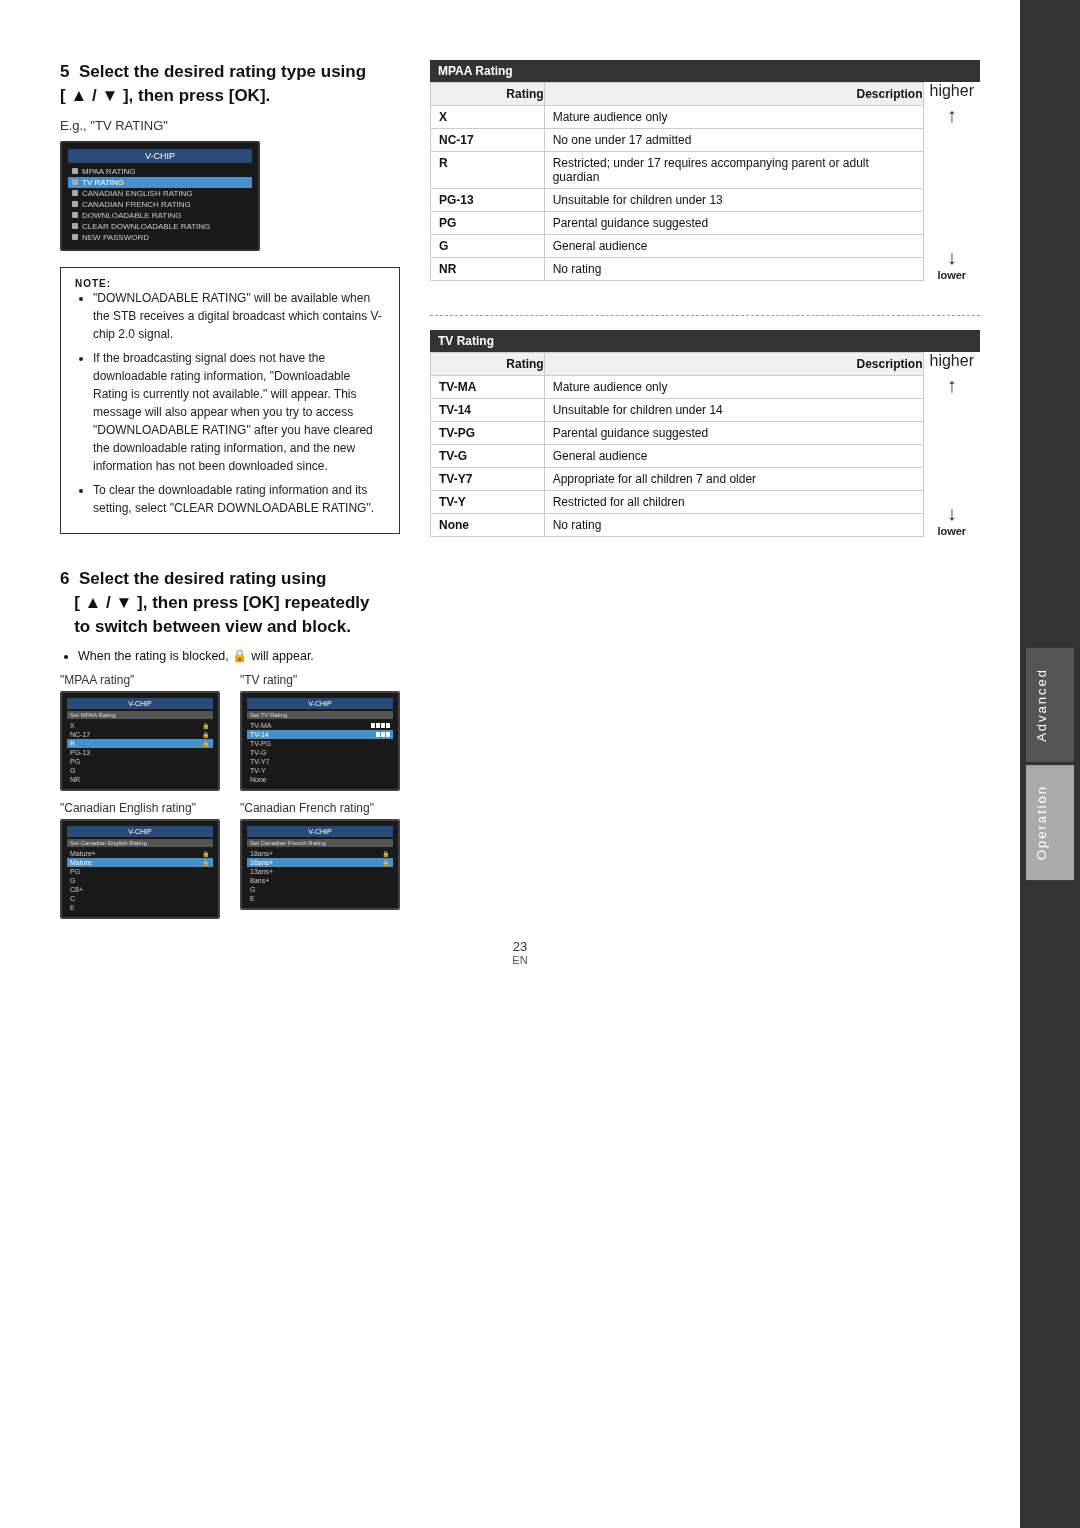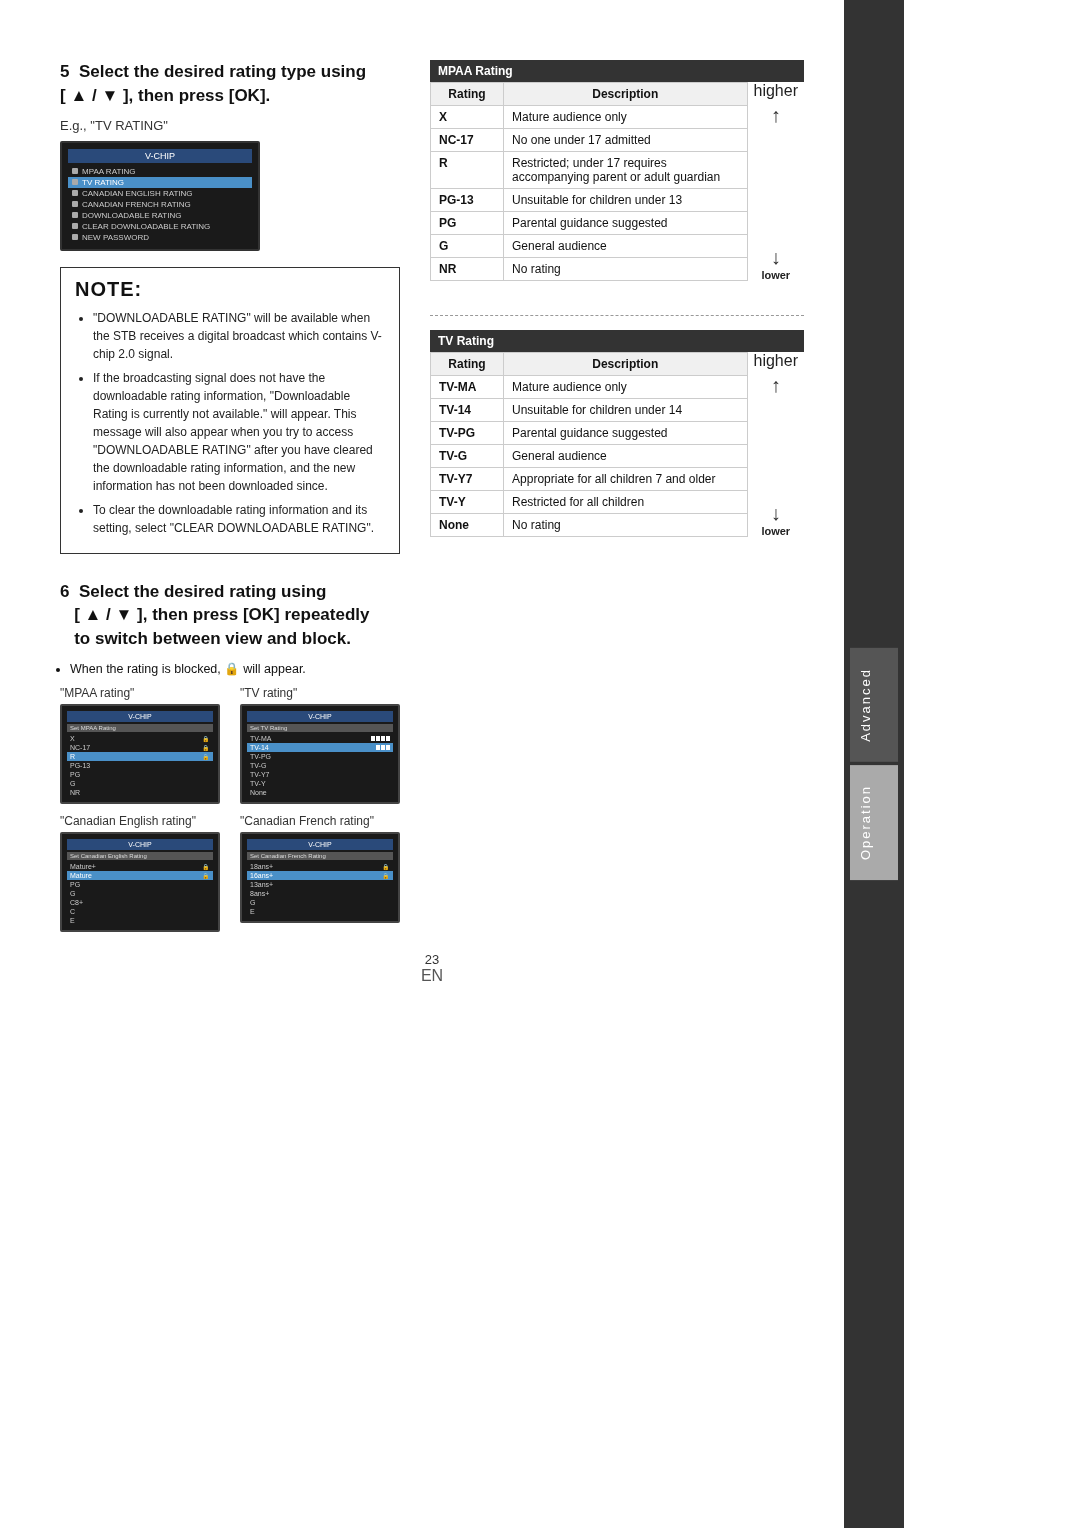--- a/index.html
+++ b/index.html
@@ -8,21 +8,21 @@
       min-height: 1528px;
       background: #fff;
       font-family: Arial, Helvetica, sans-serif;
       font-size: 14px;
       color: #111;
       position: relative;
     }
 
     .page-container {
       display: flex;
-      width: 904px;
+      width: 1080px;
       min-height: 1528px;
     }
 
     .main-content {
       flex: 1;
       padding: 60px 40px 60px 60px;
       position: relative;
     }
 
     .right-sidebar {
@@ -124,23 +124,22 @@
 
     
     .note-box {
       border: 1.5px solid #333;
       padding: 10px 14px;
       margin: 16px 0;
       position: relative;
     }
 
     .note-title {
-      font-size: 20px;
-      font-weight: bold;
-      margin-bottom: 8px;
+      font-size: 10px;
+      font-weight: bold;
       letter-spacing: 1px;
     }
 
     .note-box ul {
       list-style: disc;
       padding-left: 18px;
     }
 
     .note-box ul li {
       font-size: 12px;
@@ -180,22 +179,22 @@
     .rating-table {
       width: 100%;
       border-collapse: collapse;
       font-size: 12px;
       position: relative;
     }
 
     .rating-table th {
       background: #f0f0f0;
       border: 1px solid #ccc;
-      padding: 4px 8px;
-      text-align: center;
+      padding: 4px 0;
+      text-align: right;
       font-weight: bold;
     }
 
     .rating-table td {
       border: 1px solid #ccc;
       padding: 4px 8px;
       vertical-align: top;
     }
 
     .rating-table td.rating-code {
@@ -265,21 +264,21 @@
       font-size: 17px;
       font-weight: bold;
       margin-bottom: 10px;
       line-height: 1.4;
     }
 
     .bullet-item {
       font-size: 12.5px;
       margin-bottom: 6px;
       list-style: disc;
-      margin-left: 10px;
+      margin-left: 18px;
     }
 
     .eg-section {
       margin-top: 10px;
     }
 
     .eg-row {
       display: flex;
       gap: 20px;
       margin-bottom: 10px;
@@ -358,21 +357,21 @@
     }
 
     .page-number {
       text-align: center;
       margin-top: 20px;
       font-size: 13px;
       color: #333;
     }
 
     .page-number .en {
-      font-size: 16px;
+      font-size: 11px;
       color: #555;
       display: block;
     }
 
     .right-col-wrapper {
       display: flex;
       flex-direction: column;
     }
   </style>
 </head>

